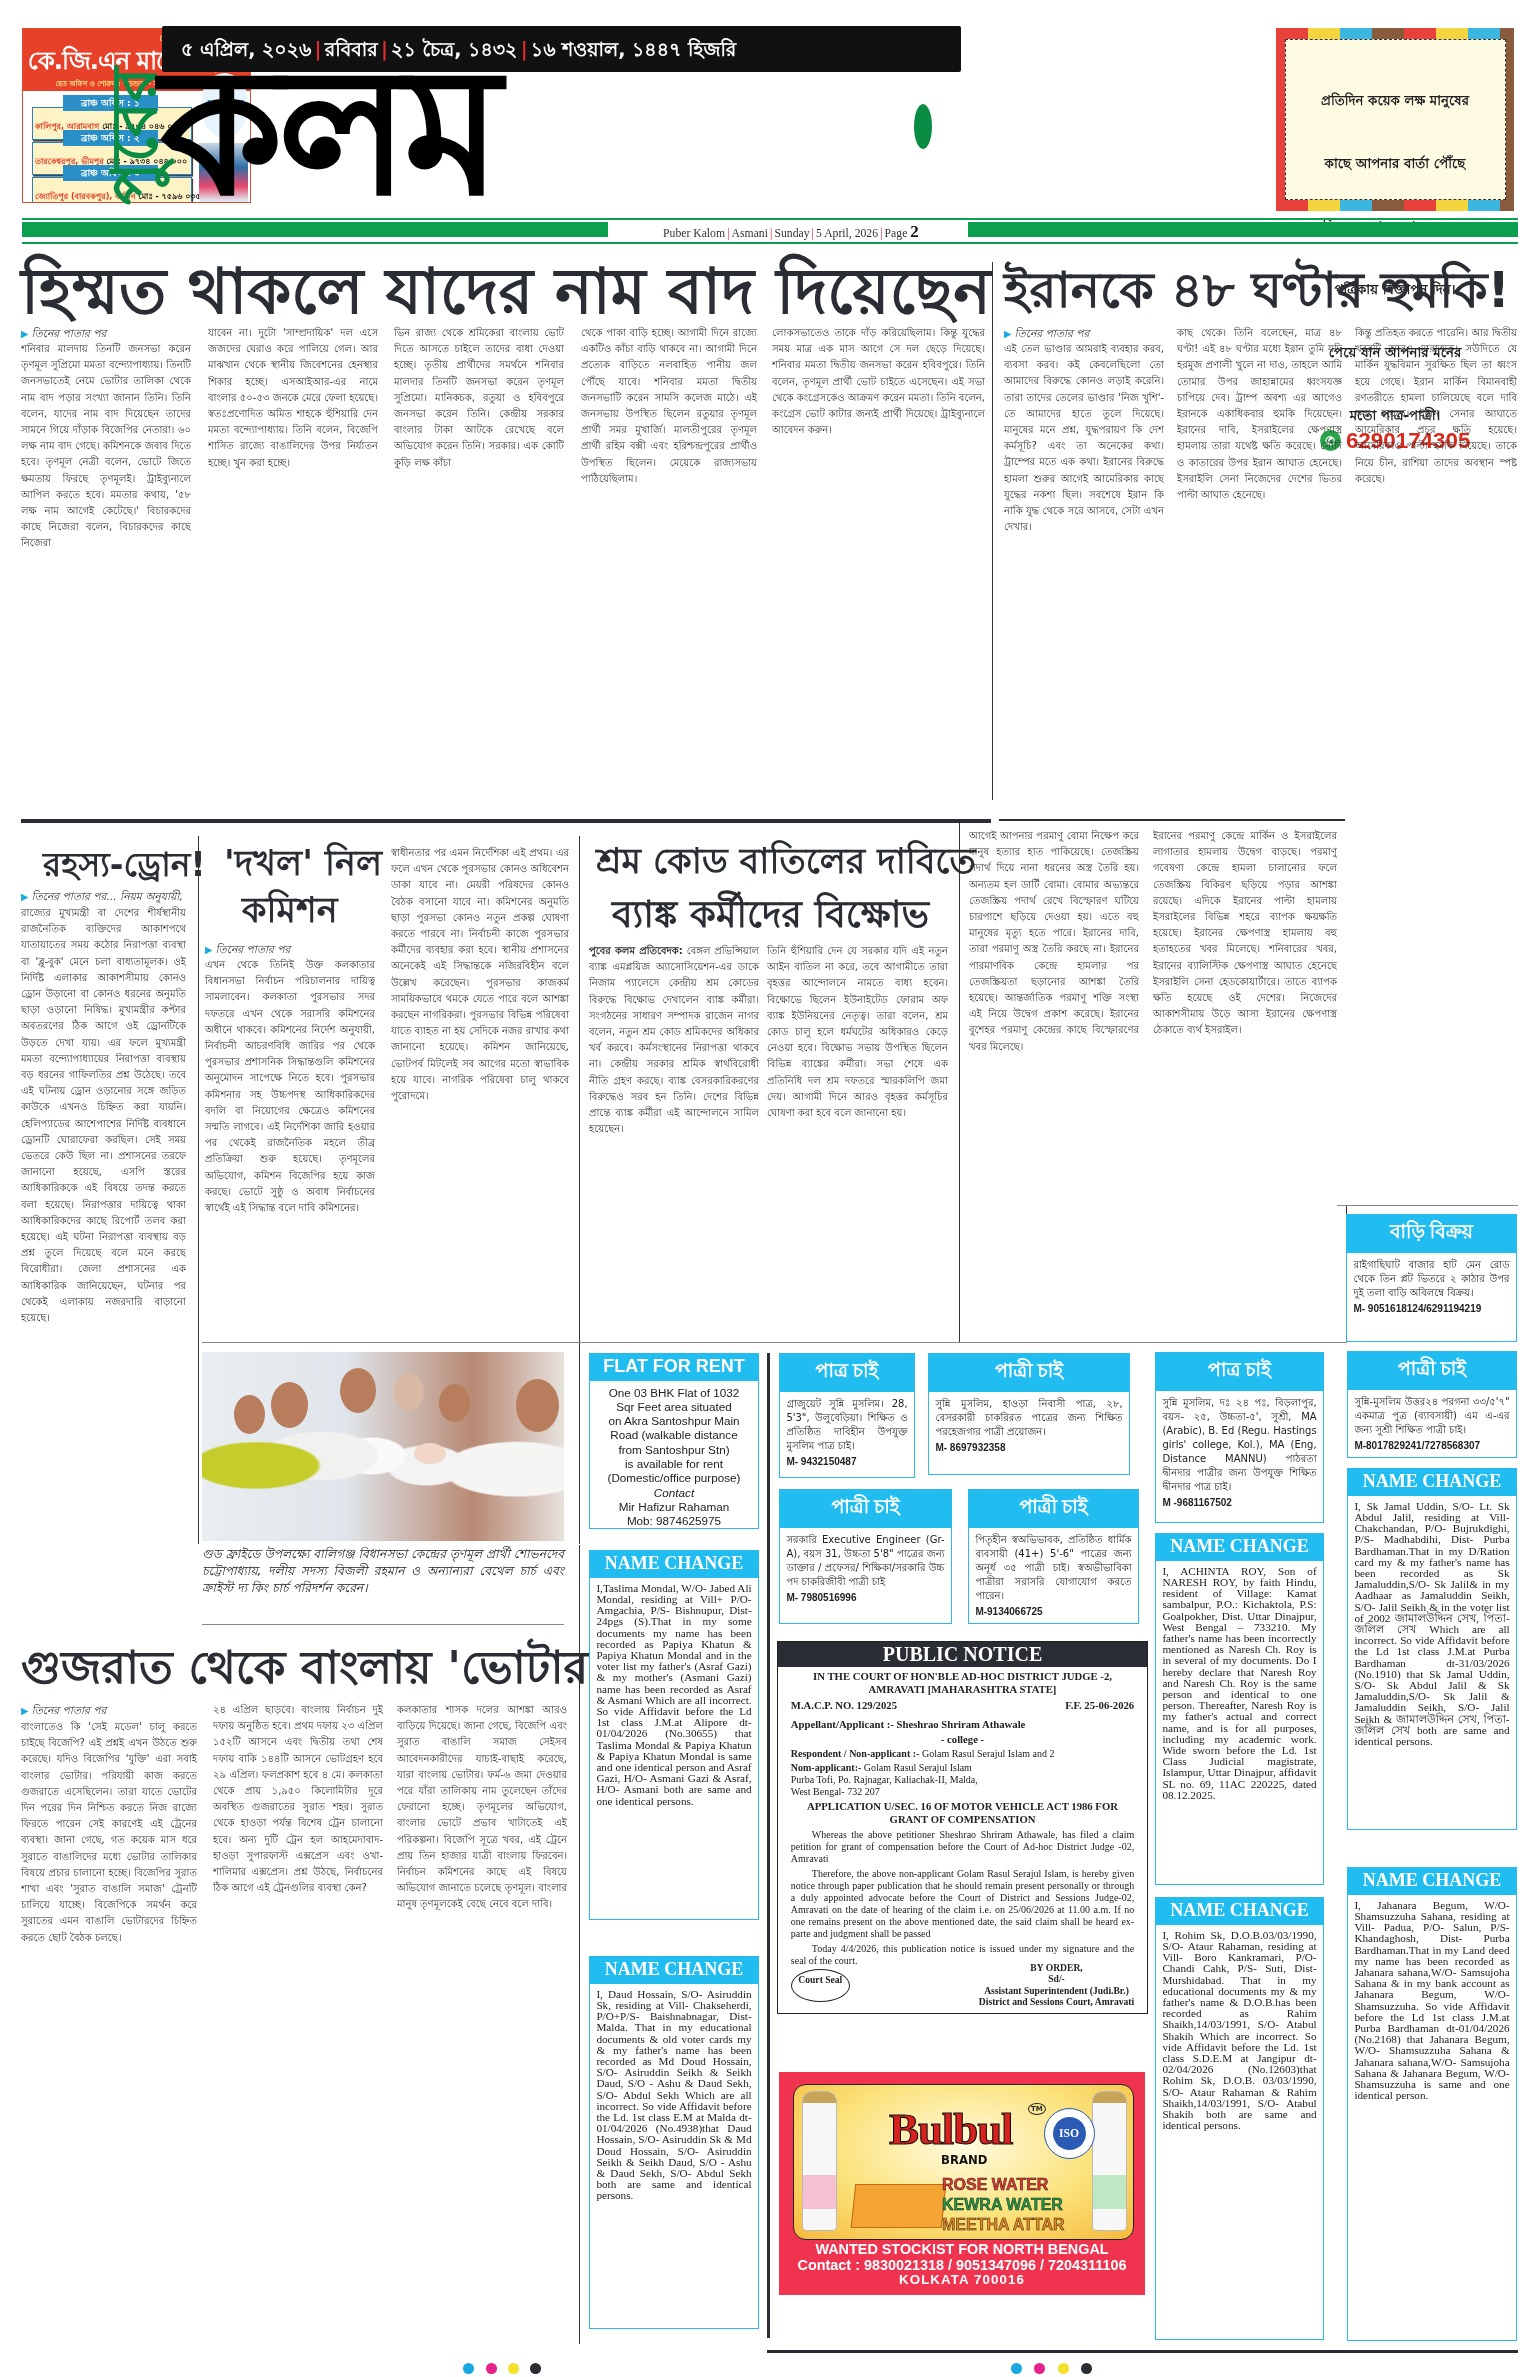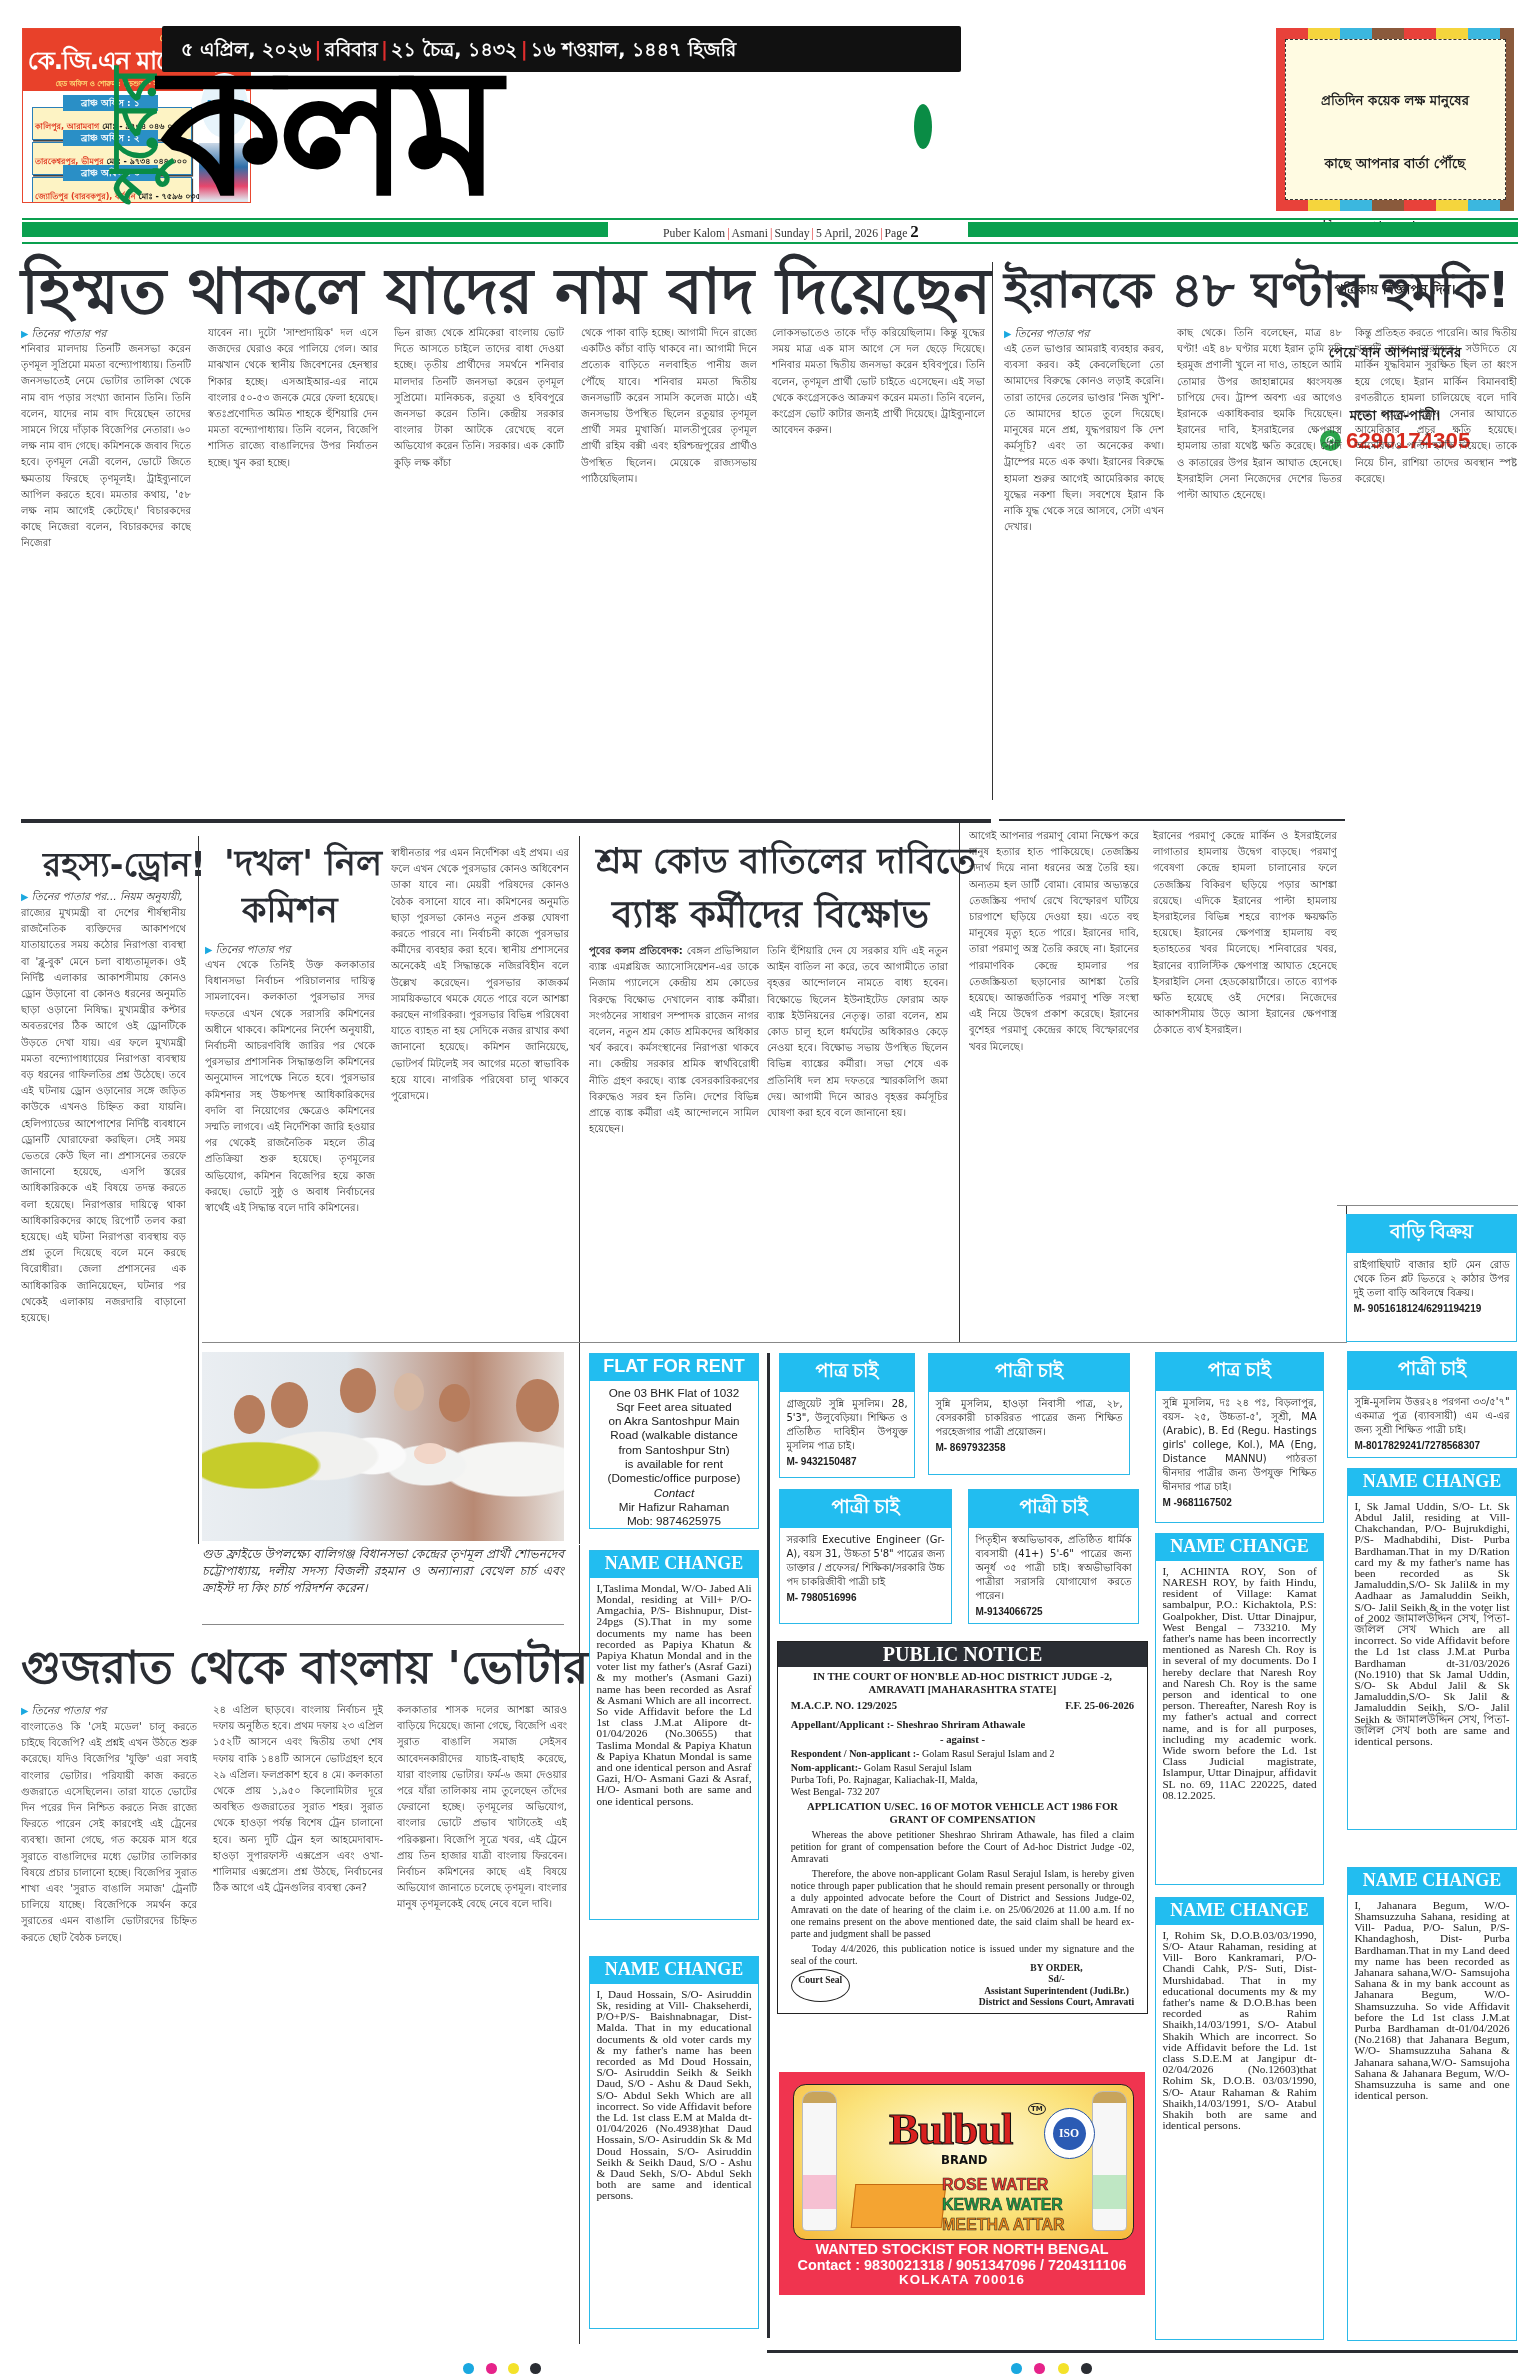--- a/index.html
+++ b/index.html
@@ -297,21 +297,21 @@
 
 <div class="abs notice">
   <div class="h">PUBLIC NOTICE</div>
   <div class="b">
     <div class="c">IN THE COURT OF HON'BLE AD-HOC DISTRICT JUDGE -2, AMRAVATI [MAHARASHTRA STATE]</div>
     <div class="row">
         <span>M.A.C.P. NO. 129/2025</span>
         <span>F.F. 25-06-2026</span>
       </div>
     <div style="font-weight:bold;font-size:10.7px;margin-top:6px;"><span>Appellant/Applicant :-</span> <span>Sheshrao Shriram Athawale</span></div>
-    <div class="c" style="margin-top:2.1px">- against -</div>
+    <div class="c" style="margin-top:2.1px">- college -</div>
     <div style="margin-top:2.1px;font-size:10px;"><b>Respondent / Non-applicant :-</b> <span>Golam Rasul Serajul Islam and 2</span></div>
     <div style="margin-top:2.1px;font-size:10px;"><b>Nom-applicant:-</b> <span>Golam Rasul Serajul Islam</span></div>
     <div style="font-size:10px;">Purba Tofi, Po. Rajnagar, Kaliachak-II, Malda,</div>
     <div style="font-size:10px;">West Bengal- 732 207</div>
     <div class="c" style="margin-top:2.1px">APPLICATION U/SEC. 16 OF MOTOR VEHICLE ACT 1986 FOR GRANT OF COMPENSATION</div>
     <p>Whereas the above petitioner Sheshrao Shriram Athawale, has filed a claim petition for grant of compensation before the Court of Ad-hoc District Judge -02, Amravati</p>
     <p>Therefore, the above non-applicant Golam Rasul Serajul Islam, is hereby given notice through paper publication that he should remain present personally or through a duly appointed advocate before the Court of District and Sessions Judge-02, Amravati on the date of hearing of the claim i.e. on 25/06/2026 at 11.00 a.m. If no one remains present on the above mentioned date, the said claim shall be heard ex-parte and judgment shall be passed</p>
     <p>Today 4/4/2026, this publication notice is issued under my signature and the seal of the court.</p>
   </div>
   <div class="seal">Court Seal</div>

